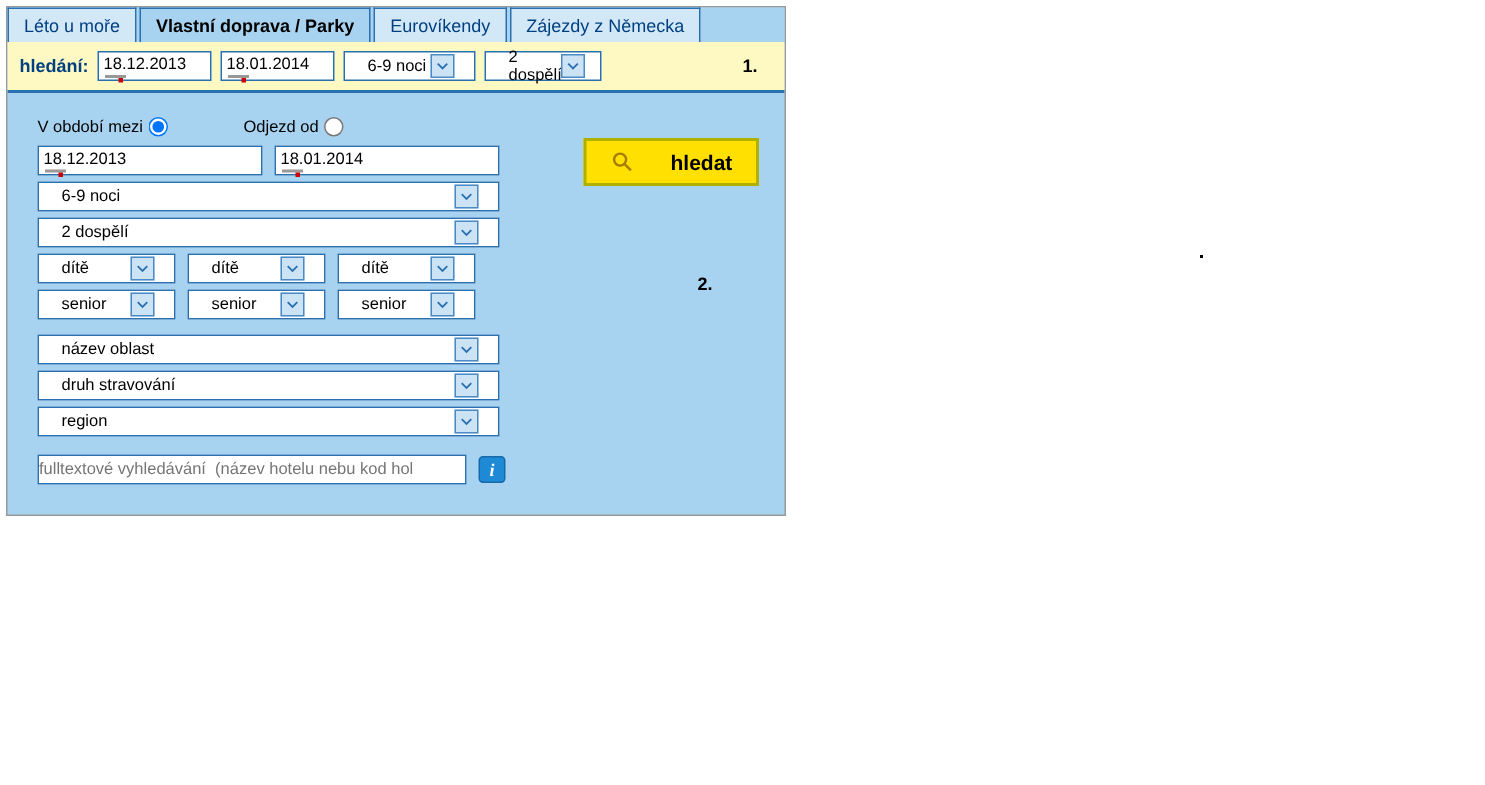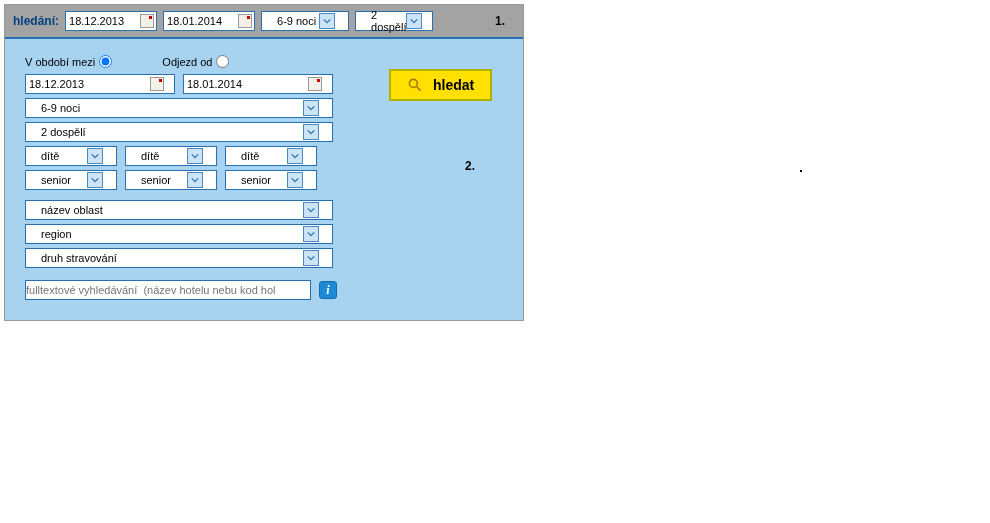--- a/index.html
+++ b/index.html
@@ -10,26 +10,26 @@
     }
     .tabs { display: flex; background: #a8d3f0; }
     .tab {
       padding: 4px 10px; border: 1px solid #2970b0; background: #d3e8f7;
       color: #004080; font-size: 12px; cursor: pointer; margin-right: 2px;
       border-bottom: none;
     }
     .tab.active { background: #a8d3f0; font-weight: bold; color: #000; }
     .searchbar {
       display: flex; align-items: center; gap: 6px; padding: 6px 8px;
-      border-bottom: 2px solid #2970b0; background: #a3a3a3;
+      border-bottom: 2px solid #2970b0; background: #fef9c3;
     }
     .lbl { color: #004080; font-weight: bold; }
     .datebox {
-      display: flex; align-items: center; background: #fff; border: 1px solid #2970b0;
-      padding: 1px 2px; height: 20px;
+      display: flex; background: #fff; border: 1px solid #2970b0;
+      padding: 1px 2px; height: 20px; flex-direction: column;
     }
     .datebox input {
       border: none; width: 70px; font-size: 11px; outline: none; padding: 1px;
     }
     .calicon {
       width: 14px; height: 14px; background: #f5f0e8; border: 1px solid #999;
       position: relative; margin-left: 2px; cursor: pointer;
     }
     .calicon::after { content:""; position:absolute; top:1px; right:1px; width:3px; height:3px; background:#c00; }
     .select {
@@ -46,21 +46,21 @@
     .form-area { padding: 16px 20px; position: relative; border-radius: 28px; }
     .row { display: flex; gap: 8px; margin-bottom: 4px; align-items: center; }
     .radio-row { margin-bottom: 6px; gap: 50px; }
     .radio-lbl { font-size: 11px; display: flex; align-items: center; gap: 4px; }
     .wdate { width: 150px; }
     .wfull { width: 308px; }
     .wsm { width: 92px; }
     .search-btn {
       position: absolute; left: 384px; top: 30px;
       background: #ffe000; border: 2px solid #b0b000;
-      padding: 6px 16px; display: flex; align-items: flex-end; gap: 10px;
+      padding: 6px 16px; display: flex; align-items: flex-end; gap: 24px;
       font-weight: bold; font-size: 14px; cursor: pointer;
     }
     .magicon { width: 16px; height: 16px; }
     .marker2 { position: absolute; left: 460px; top: 120px; font-weight: bold; }
     .fulltext {
       width: 286px; border: 1px solid #2970b0; background: #fff; padding: 0;
       font-size: 11px; height: 20px;
     }
     .info {
       width: 18px; height: 18px; background: #1e8ad6; border-radius: 3px;
@@ -70,20 +70,26 @@
     }
     .chk-row { margin-top: 12px; gap: 18px; }
     .chk { display: flex; align-items: center; gap: 4px; font-size: 11px; }
     .chk input { accent-color: #2970b0; }
     .dot { position: absolute; left: 800px; top: 170px; width:2px; height:2px; background:#000; }
   </style>
 </head>
 <body>
 
 <div class="panel">
+  <div class="tabs">
+    <div class="tab">Léto u moře</div>
+    <div class="tab active">Vlastní doprava / Parky</div>
+    <div class="tab">Eurovíkendy</div>
+    <div class="tab">Zájezdy z Německa</div>
+  </div>
 
   <div class="searchbar">
     <span class="lbl">hledání:</span>
     <div class="datebox">
       <input value="18.12.2013" style="">
       <div class="calicon"></div>
     </div>
     <div class="datebox">
       <input value="18.01.2014" style="">
       <div class="calicon"></div>
@@ -208,31 +214,31 @@
           <span>název oblast</span>
           <div class="chev">
             <svg viewBox="0 0 10 10">
               <path d="M1 3 L5 7 L9 3" fill="none" stroke="#2970b0" stroke-width="1.5"></path>
             </svg>
           </div>
         </div>
     </div>
     <div class="row">
       <div class="select wfull">
+          <span>druh stravování</span>
+          <div class="chev">
+            <svg viewBox="0 0 10 10">
+              <path d="M1 3 L5 7 L9 3" fill="none" stroke="#2970b0" stroke-width="1.5"></path>
+            </svg>
+          </div>
+        </div>
+    </div>
+    <div class="row">
+      <div class="select wfull">
           <span>region</span>
-          <div class="chev">
-            <svg viewBox="0 0 10 10">
-              <path d="M1 3 L5 7 L9 3" fill="none" stroke="#2970b0" stroke-width="1.5"></path>
-            </svg>
-          </div>
-        </div>
-    </div>
-    <div class="row">
-      <div class="select wfull">
-          <span>druh stravování</span>
           <div class="chev">
             <svg viewBox="0 0 10 10">
               <path d="M1 3 L5 7 L9 3" fill="none" stroke="#2970b0" stroke-width="1.5"></path>
             </svg>
           </div>
         </div>
     </div>
     <div style="height:8px"></div>
     <div class="row">
       <input class="fulltext" placeholder="fulltextové vyhledávání  (název hotelu nebu kod hol" style="">

